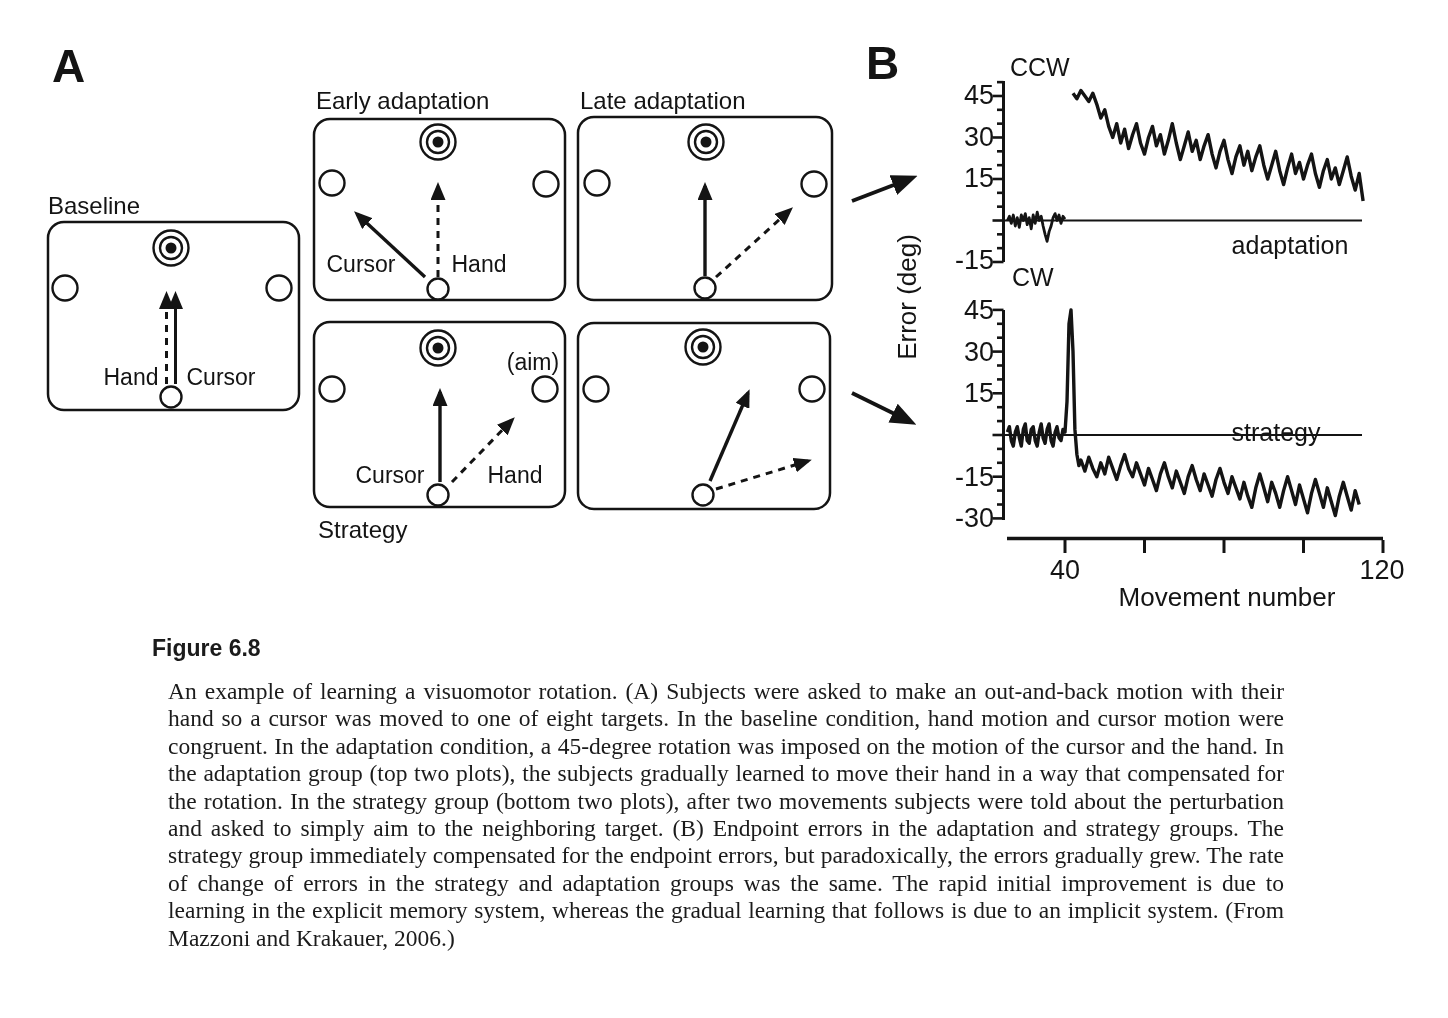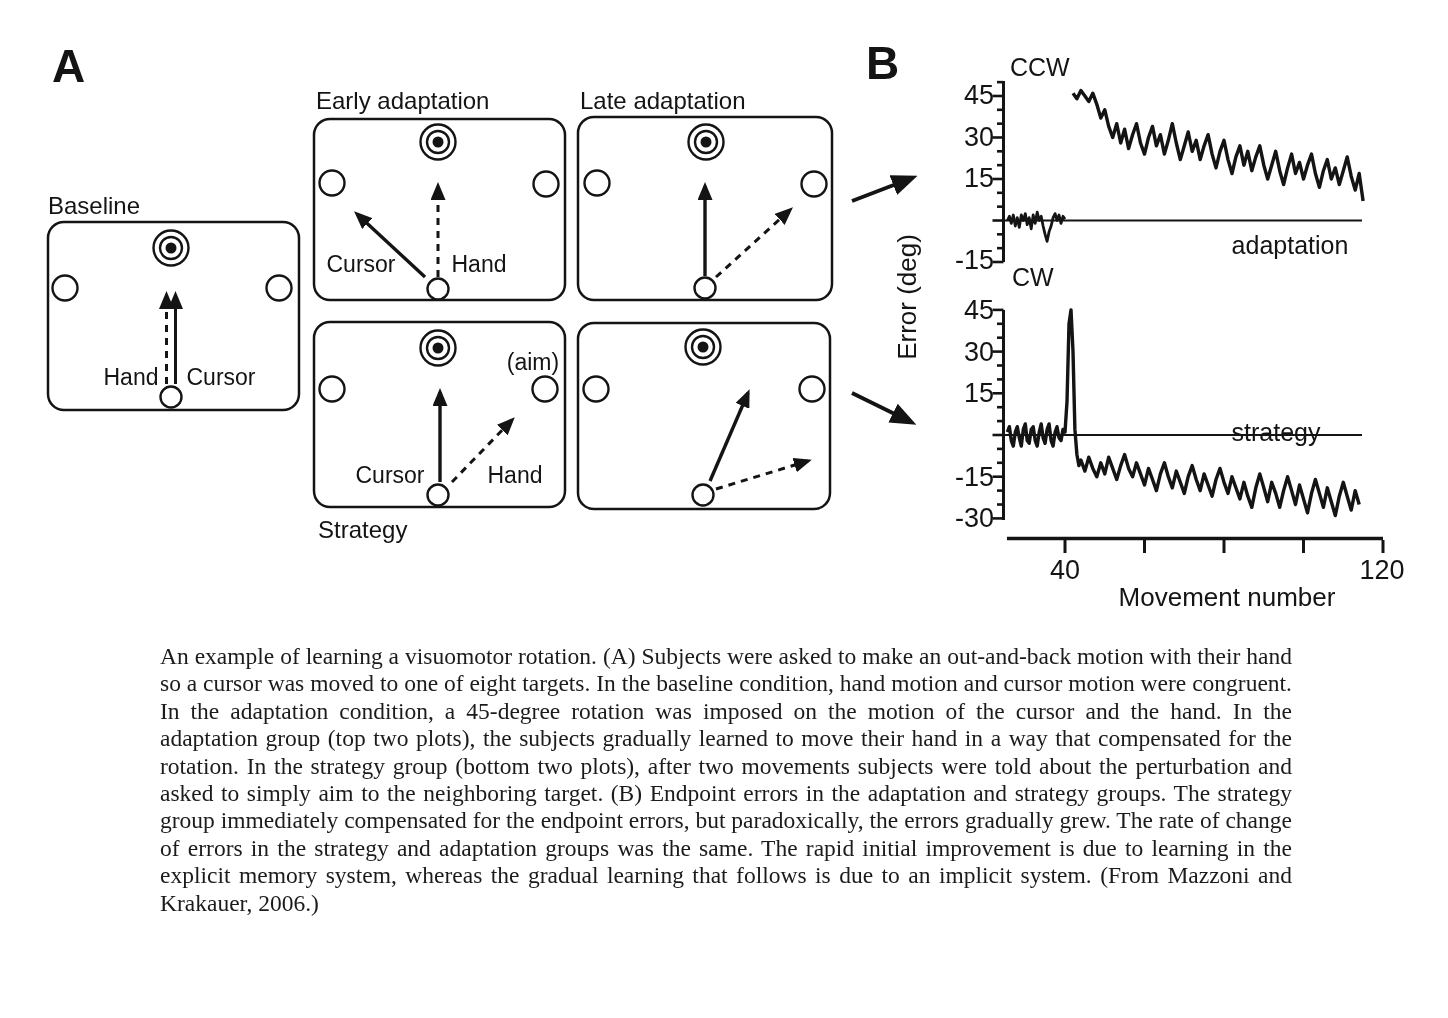--- a/index.html
+++ b/index.html
@@ -9,21 +9,21 @@
   svg text{fill:#141414;}
   .panel-letter{font-size:46px;font-weight:bold;}
   .box-title{font-size:24px;}
   .inbox-label{font-size:23px;}
   .tick-label{font-size:27px;}
   .plot-label{font-size:25px;}
   .axis-title{font-size:26px;}
   #caption{position:absolute;left:152px;top:635px;width:1148px;}
   #caption h3{margin:0 0 4px 0;font-family:"Liberation Sans",sans-serif;
               font-size:23px;font-weight:bold;color:#1b1b1b;}
-  #caption p{margin:8px;font-family:"Liberation Serif",serif;font-size:23.5px;
+  #caption p{margin:16px;font-family:"Liberation Serif",serif;font-size:23.5px;
              line-height:27.4px;text-align:justify;color:#1b1b1b;}
 </style>
 </head>
 <body>
 
 <div id="page">
 
   <svg id="fig" width="1448" height="625" viewBox="0 0 1448 625">
     <defs>
       <marker id="ah" markerUnits="userSpaceOnUse" markerWidth="18" markerHeight="15" refX="14" refY="7.5" orient="auto">
@@ -180,16 +180,17 @@
         <line x1="1303.5" y1="540" x2="1303.5" y2="553" stroke="#141414" stroke-width="3"></line>
         <line x1="1383" y1="540" x2="1383" y2="553" stroke="#141414" stroke-width="3"></line>
       </g>
 
     <text class="tick-label" x="1065" y="579" text-anchor="middle">40</text>
     <text class="tick-label" x="1382" y="579" text-anchor="middle">120</text>
     <text class="axis-title" x="1227" y="606" text-anchor="middle">Movement number</text>
   </svg>
 
   <div id="caption">
+    <h3>Figure 6.8</h3>
     <p>An example of learning a visuomotor rotation. (A) Subjects were asked to make an out-and-back motion with their hand so a cursor was moved to one of eight targets. In the baseline condition, hand motion and cursor motion were congruent. In the adaptation condition, a 45-degree rotation was imposed on the motion of the cursor and the hand. In the adaptation group (top two plots), the subjects gradually learned to move their hand in a way that compensated for the rotation. In the strategy group (bottom two plots), after two movements subjects were told about the perturbation and asked to simply aim to the neighboring target. (B) Endpoint errors in the adaptation and strategy groups. The strategy group immediately compensated for the endpoint errors, but paradoxically, the errors gradually grew. The rate of change of errors in the strategy and adaptation groups was the same. The rapid initial improvement is due to learning in the explicit memory system, whereas the gradual learning that follows is due to an implicit system. (From Mazzoni and Krakauer, 2006.)</p>
   </div>
 
 </div>
 
 </body></html>

